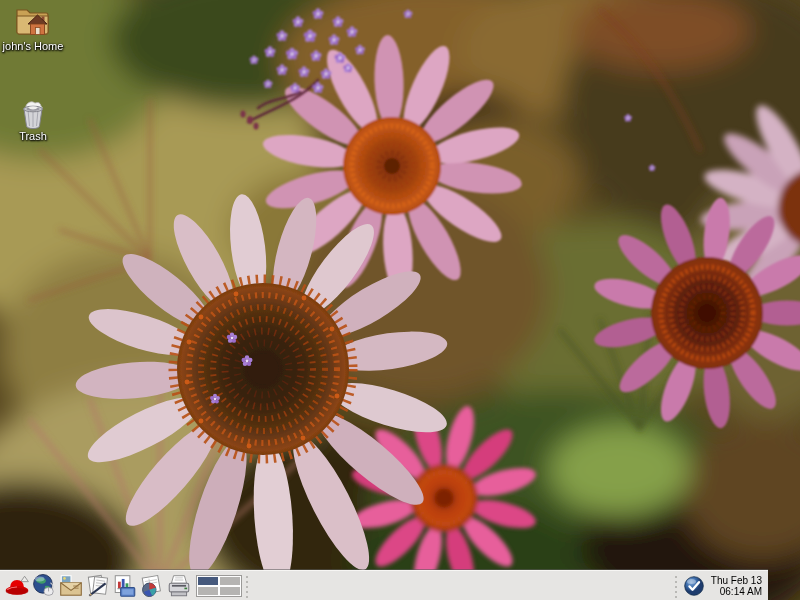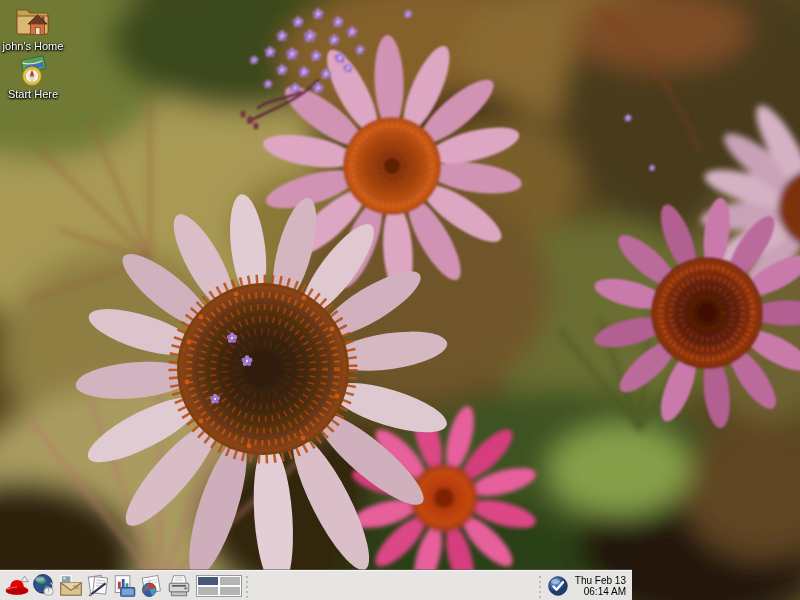--- a/index.html
+++ b/index.html
@@ -10,21 +10,21 @@
   .desk-icon{position:absolute;left:0;width:66px;display:flex;flex-direction:column;
              align-items:center;cursor:default;}
   .desk-icon .glyph{display:block;}
   .desk-icon .lbl{margin-top:1px;font-size:11px;line-height:12px;color:#fff;
                   text-shadow:0 1px 2px #000,1px 1px 2px #000,-1px 0 2px rgba(0,0,0,.8);
                   white-space:nowrap;}
   #di-home{top:3px;}
   #di-start{top:55px;}
   #di-trash{top:99px;}
   
-  .panel{position:absolute;left:0;top:570px;width:632px;height:30px;
+  .panel{position:absolute;left:0;top:570px;width:768px;height:30px;
          background:#e6e5e3;border-top:1px solid #f7f6f4;box-sizing:border-box;
          box-shadow:0 -1px 0 rgba(90,90,90,.55);
          display:flex;align-items:center;padding:0 2px 0 3px;}
   .launcher{width:27px;height:28px;border:none;background:transparent;padding:0;margin:0;
             display:flex;align-items:center;justify-content:center;cursor:pointer;}
   .pager{margin-left:4px;width:46px;height:22px;border:1px solid #9b9a98;background:#fdfdfd;
          display:grid;grid-template-columns:1fr 1fr;grid-template-rows:1fr 1fr;gap:2px;
          padding:1px;box-sizing:border-box;cursor:pointer;}
   .pager .ws{background:#b5b4b2;}
   .pager .ws.active{background:#46597c;}
@@ -319,36 +319,36 @@
       <path d="M4,7 h10 l3,3 h16 a2,2 0 0 1 2,2 v17 a2,2 0 0 1 -2,2 H6 a2,2 0 0 1 -2,-2 Z" fill="#c9a155" stroke="#7a5520" stroke-width="1.2"></path>
       <path d="M4,13 h31 v16 a2,2 0 0 1 -2,2 H6 a2,2 0 0 1 -2,-2 Z" fill="#d9b873" stroke="#7a5520" stroke-width="1"></path>
       <rect x="28.5" y="13.5" width="3" height="5" fill="#8a4a30"></rect>
       <polygon points="15,21 24.5,12 34,21" fill="#6e3b24" stroke="#4a2414" stroke-width="1"></polygon>
       <rect x="17.5" y="21" width="14" height="10.5" fill="#cf7340" stroke="#8a4a20" stroke-width="1"></rect>
       <rect x="22.5" y="24.5" width="4.5" height="7" fill="#ece0cc" stroke="#8a4a20" stroke-width="0.8"></rect>
     </svg>
     <span class="lbl">john's Home</span>
   </div>
 
-  <div class="desk-icon" id="di-start">
-    <svg class="glyph" width="36" height="32" viewBox="0 0 36 32">
-      <g transform="rotate(-12 18 10)">
-        <rect x="7" y="3" width="23" height="13" rx="1.5" fill="#57a05c" stroke="#2e6a38" stroke-width="1"></rect>
-        <path d="M9,12 q5,-6 10,-3 q5,3 9,-2 l0,7 l-19,0 Z" fill="#4468c8" opacity="0.9"></path>
-        <path d="M8,6 q8,4 20,2" stroke="#e8e0c0" stroke-width="1.2" fill="none"></path>
-      </g>
-      <circle cx="17" cy="21" r="9.5" fill="#e6c430" stroke="#9a7a10" stroke-width="1"></circle>
-      <circle cx="17" cy="21" r="6.8" fill="#f2efe2" stroke="#c8b070" stroke-width="1"></circle>
-      <polygon points="17,14.8 19.3,21 14.7,21" fill="#cc2222"></polygon>
-      <polygon points="17,27.2 19.3,21 14.7,21" fill="#e8e4da" stroke="#b0a890" stroke-width="0.5"></polygon>
-      <circle cx="17" cy="21" r="1.3" fill="#b08a10"></circle>
+
+  <div class="desk-icon" id="di-trash">
+    <svg class="glyph" width="34" height="30" viewBox="0 0 34 30">
+      <path d="M11,5 q4,-4 8,-1 q5,-2 6,3 q3,2 -1,4 l-12,1 q-4,-3 -1,-7 Z" fill="#f4f4f2" stroke="#b4b4b0" stroke-width="0.8"></path>
+      <path d="M8,10 L10.5,27 a6.5,2.6 0 0 0 13,0 L26,10 Z" fill="#d4d4d8" stroke="#84848c" stroke-width="1"></path>
+      <g stroke="#a8a8b0" stroke-width="1">
+        <line x1="12" y1="11" x2="13.5" y2="27"></line>
+          <line x1="17" y1="11" x2="17" y2="28"></line>
+        <line x1="22" y1="11" x2="20.5" y2="27"></line>
+      </g>
+      <ellipse cx="17" cy="10" rx="9.5" ry="2.8" fill="#c6c6ca" stroke="#84848c" stroke-width="1"></ellipse>
+      <ellipse cx="17" cy="10" rx="6.5" ry="1.7" fill="#9a9aa2"></ellipse>
+      <path d="M12,8.5 q5,-2.5 10,0 q-2,2 -5,2 q-3,0 -5,-2 Z" fill="#efefed"></path>
     </svg>
-    <span class="lbl">Start Here</span>
+    <span class="lbl">Trash</span>
   </div>
-
 
   <div class="panel">
 
     <button class="launcher">
       <svg width="26" height="26" viewBox="0 0 24 24">
         <polygon points="19,3 22.5,8 15.5,8" fill="#ececea" stroke="#8a8a8a" stroke-width="0.8"></polygon>
         <path d="M5.5,13.5 Q6,6.5 12,6.5 Q18,6.5 18.5,13.5 Z" fill="#e60000"></path>
         <path d="M5.5,13.5 Q12,11 18.5,13.5 L18.5,14.6 Q12,12.4 5.5,14.6 Z" fill="#7a0000"></path>
         <ellipse cx="12" cy="16" rx="10.5" ry="4.1" fill="#d40000"></ellipse>
         <ellipse cx="12" cy="17" rx="10.5" ry="3.1" fill="#a00000" opacity="0.55"></ellipse>

